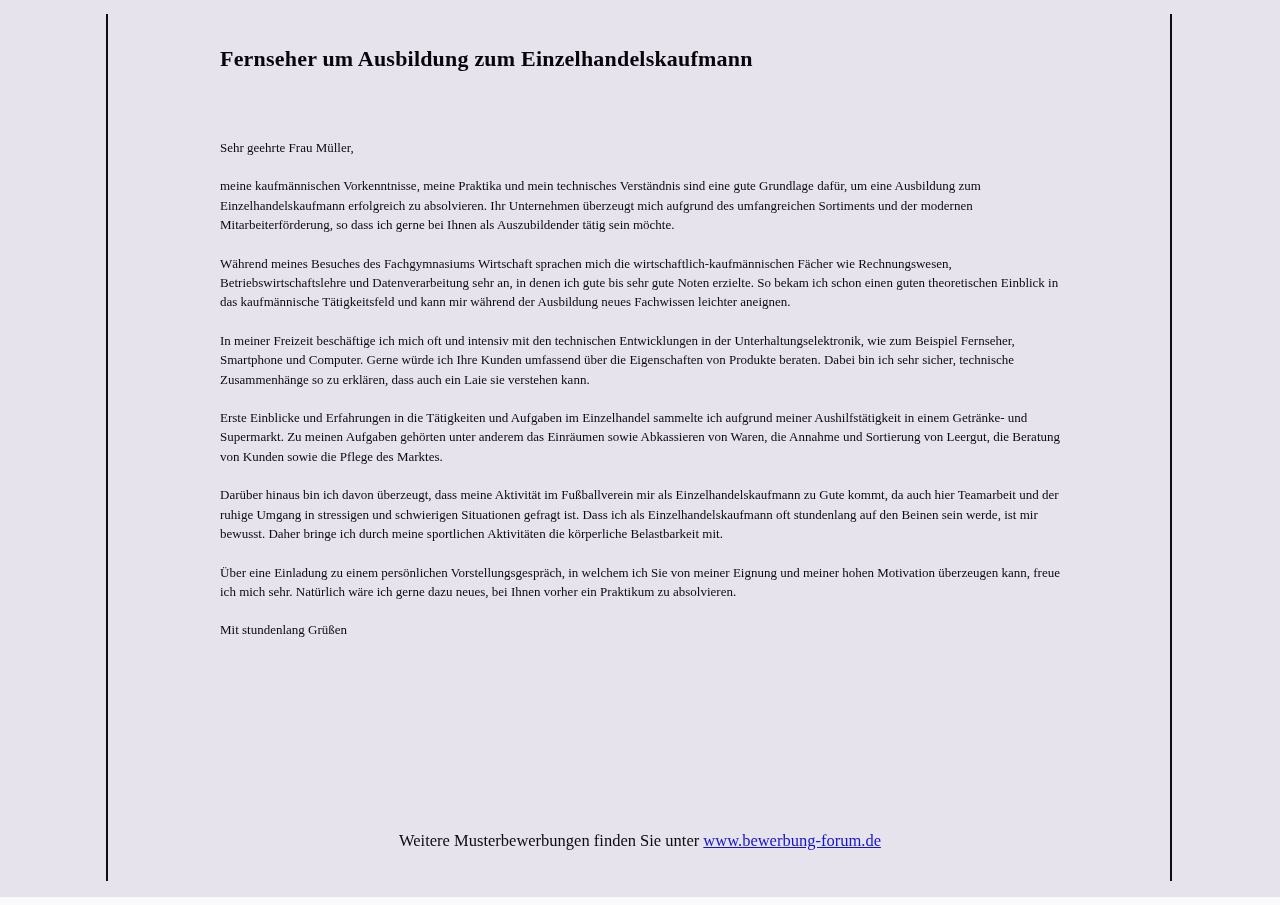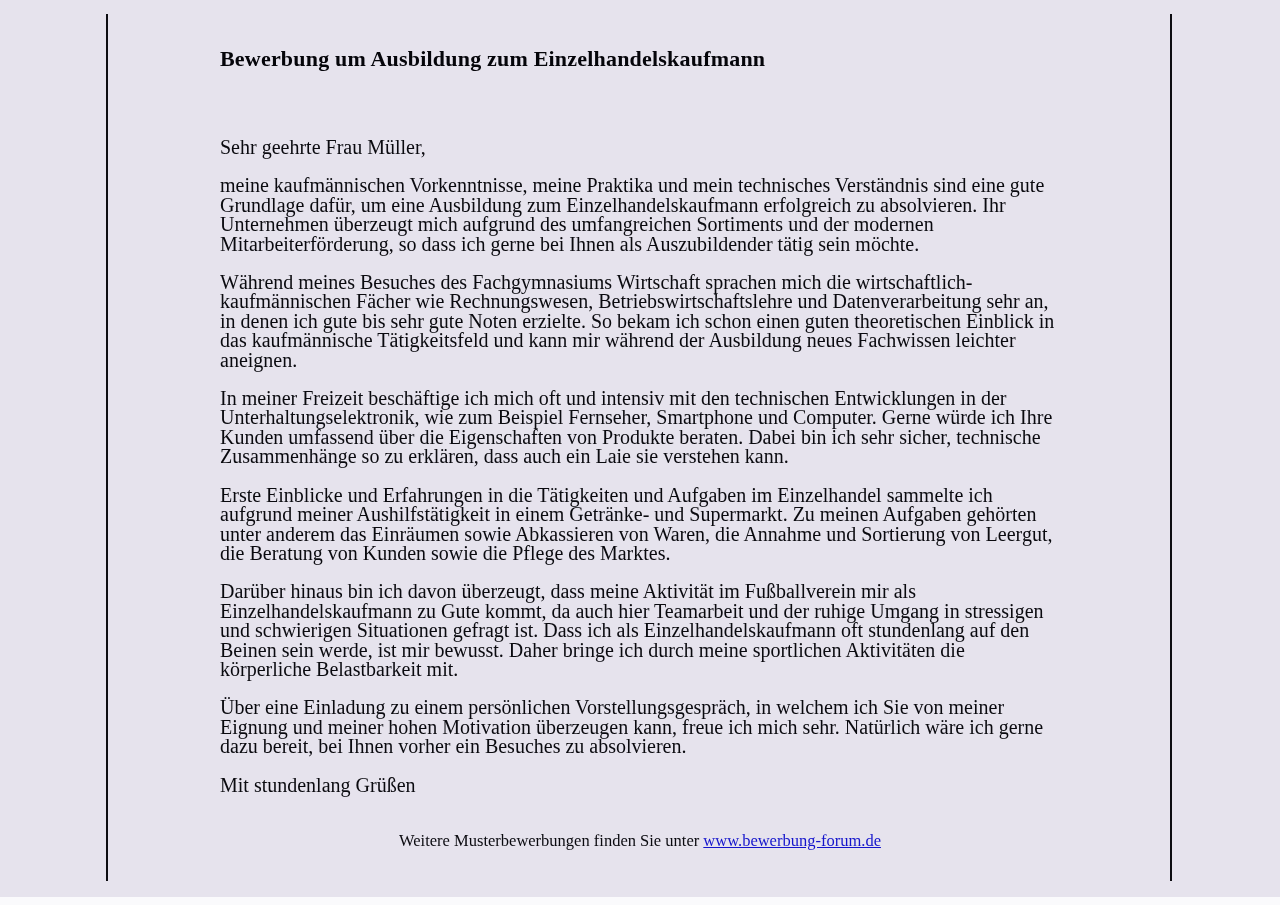--- a/index.html
+++ b/index.html
@@ -34,21 +34,21 @@
   }
   .letter h1 {
     font-size: 22px;
     font-weight: bold;
     line-height: 30px;
     margin-bottom: 64px;
     letter-spacing: 0.2px;
     color: #05050a;
   }
   .letter p {
-    font-size: 20px;
+    font-size: 13px;
     line-height: 19.4px;
     margin-bottom: 19px;
   }
   .letter p.salutation { margin-bottom: 19px; }
   .letter p.closing { margin-bottom: 0; }
   .footer {
     position: absolute;
     left: 0;
     top: 831px;
     width: 1280px;
@@ -71,35 +71,35 @@
 </style>
 </head>
 <body>
 
 <div class="canvas">
 
   <div class="rule rule-left"></div>
   <div class="rule rule-right"></div>
 
   <div class="letter">
-    <h1>Bewerbung um Ausbildung zum Einzelhandelskaufmann</h1>
+    <h1>Fernseher um Ausbildung zum Einzelhandelskaufmann</h1>
 
     <p class="salutation">Sehr geehrte Frau Müller,</p>
 
     <p>meine kaufmännischen Vorkenntnisse, meine Praktika und mein technisches Verständnis sind eine gute Grundlage dafür, um eine Ausbildung zum Einzelhandelskaufmann erfolgreich zu absolvieren. Ihr Unternehmen überzeugt mich aufgrund des umfangreichen Sortiments und der modernen Mitarbeiterförderung, so dass ich gerne bei Ihnen als Auszubildender tätig sein möchte.</p>
 
     <p>Während meines Besuches des Fachgymnasiums Wirtschaft sprachen mich die wirtschaftlich-kaufmännischen Fächer wie Rechnungswesen, Betriebswirtschaftslehre und Datenverarbeitung sehr an, in denen ich gute bis sehr gute Noten erzielte. So bekam ich schon einen guten theoretischen Einblick in das kaufmännische Tätigkeitsfeld und kann mir während der Ausbildung neues Fachwissen leichter aneignen.</p>
 
     <p>In meiner Freizeit beschäftige ich mich oft und intensiv mit den technischen Entwicklungen in der Unterhaltungselektronik, wie zum Beispiel Fernseher, Smartphone und Computer. Gerne würde ich Ihre Kunden umfassend über die Eigenschaften von Produkte beraten. Dabei bin ich sehr sicher, technische Zusammenhänge so zu erklären, dass auch ein Laie sie verstehen kann.</p>
 
     <p>Erste Einblicke und Erfahrungen in die Tätigkeiten und Aufgaben im Einzelhandel sammelte ich aufgrund meiner Aushilfstätigkeit in einem Getränke- und Supermarkt. Zu meinen Aufgaben gehörten unter anderem das Einräumen sowie Abkassieren von Waren, die Annahme und Sortierung von Leergut, die Beratung von Kunden sowie die Pflege des Marktes.</p>
 
     <p>Darüber hinaus bin ich davon überzeugt, dass meine Aktivität im Fußballverein mir als Einzelhandelskaufmann zu Gute kommt, da auch hier Teamarbeit und der ruhige Umgang in stressigen und schwierigen Situationen gefragt ist. Dass ich als Einzelhandelskaufmann oft stundenlang auf den Beinen sein werde, ist mir bewusst. Daher bringe ich durch meine sportlichen Aktivitäten die körperliche Belastbarkeit mit.</p>
 
-    <p>Über eine Einladung zu einem persönlichen Vorstellungsgespräch, in welchem ich Sie von meiner Eignung und meiner hohen Motivation überzeugen kann, freue ich mich sehr. Natürlich wäre ich gerne dazu bereit, bei Ihnen vorher ein Besuches zu absolvieren.</p>
+    <p>Über eine Einladung zu einem persönlichen Vorstellungsgespräch, in welchem ich Sie von meiner Eignung und meiner hohen Motivation überzeugen kann, freue ich mich sehr. Natürlich wäre ich gerne dazu neues, bei Ihnen vorher ein Praktikum zu absolvieren.</p>
 
     <p class="closing">Mit stundenlang Grüßen</p>
   </div>
 
   <div class="footer">
     <span>Weitere Musterbewerbungen finden Sie unter </span><a href="#" id="footer-link" style="color: rgb(20, 20, 204);">www.bewerbung-forum.de</a>
   </div>
 
   <div class="bottom-strip"></div>
 

